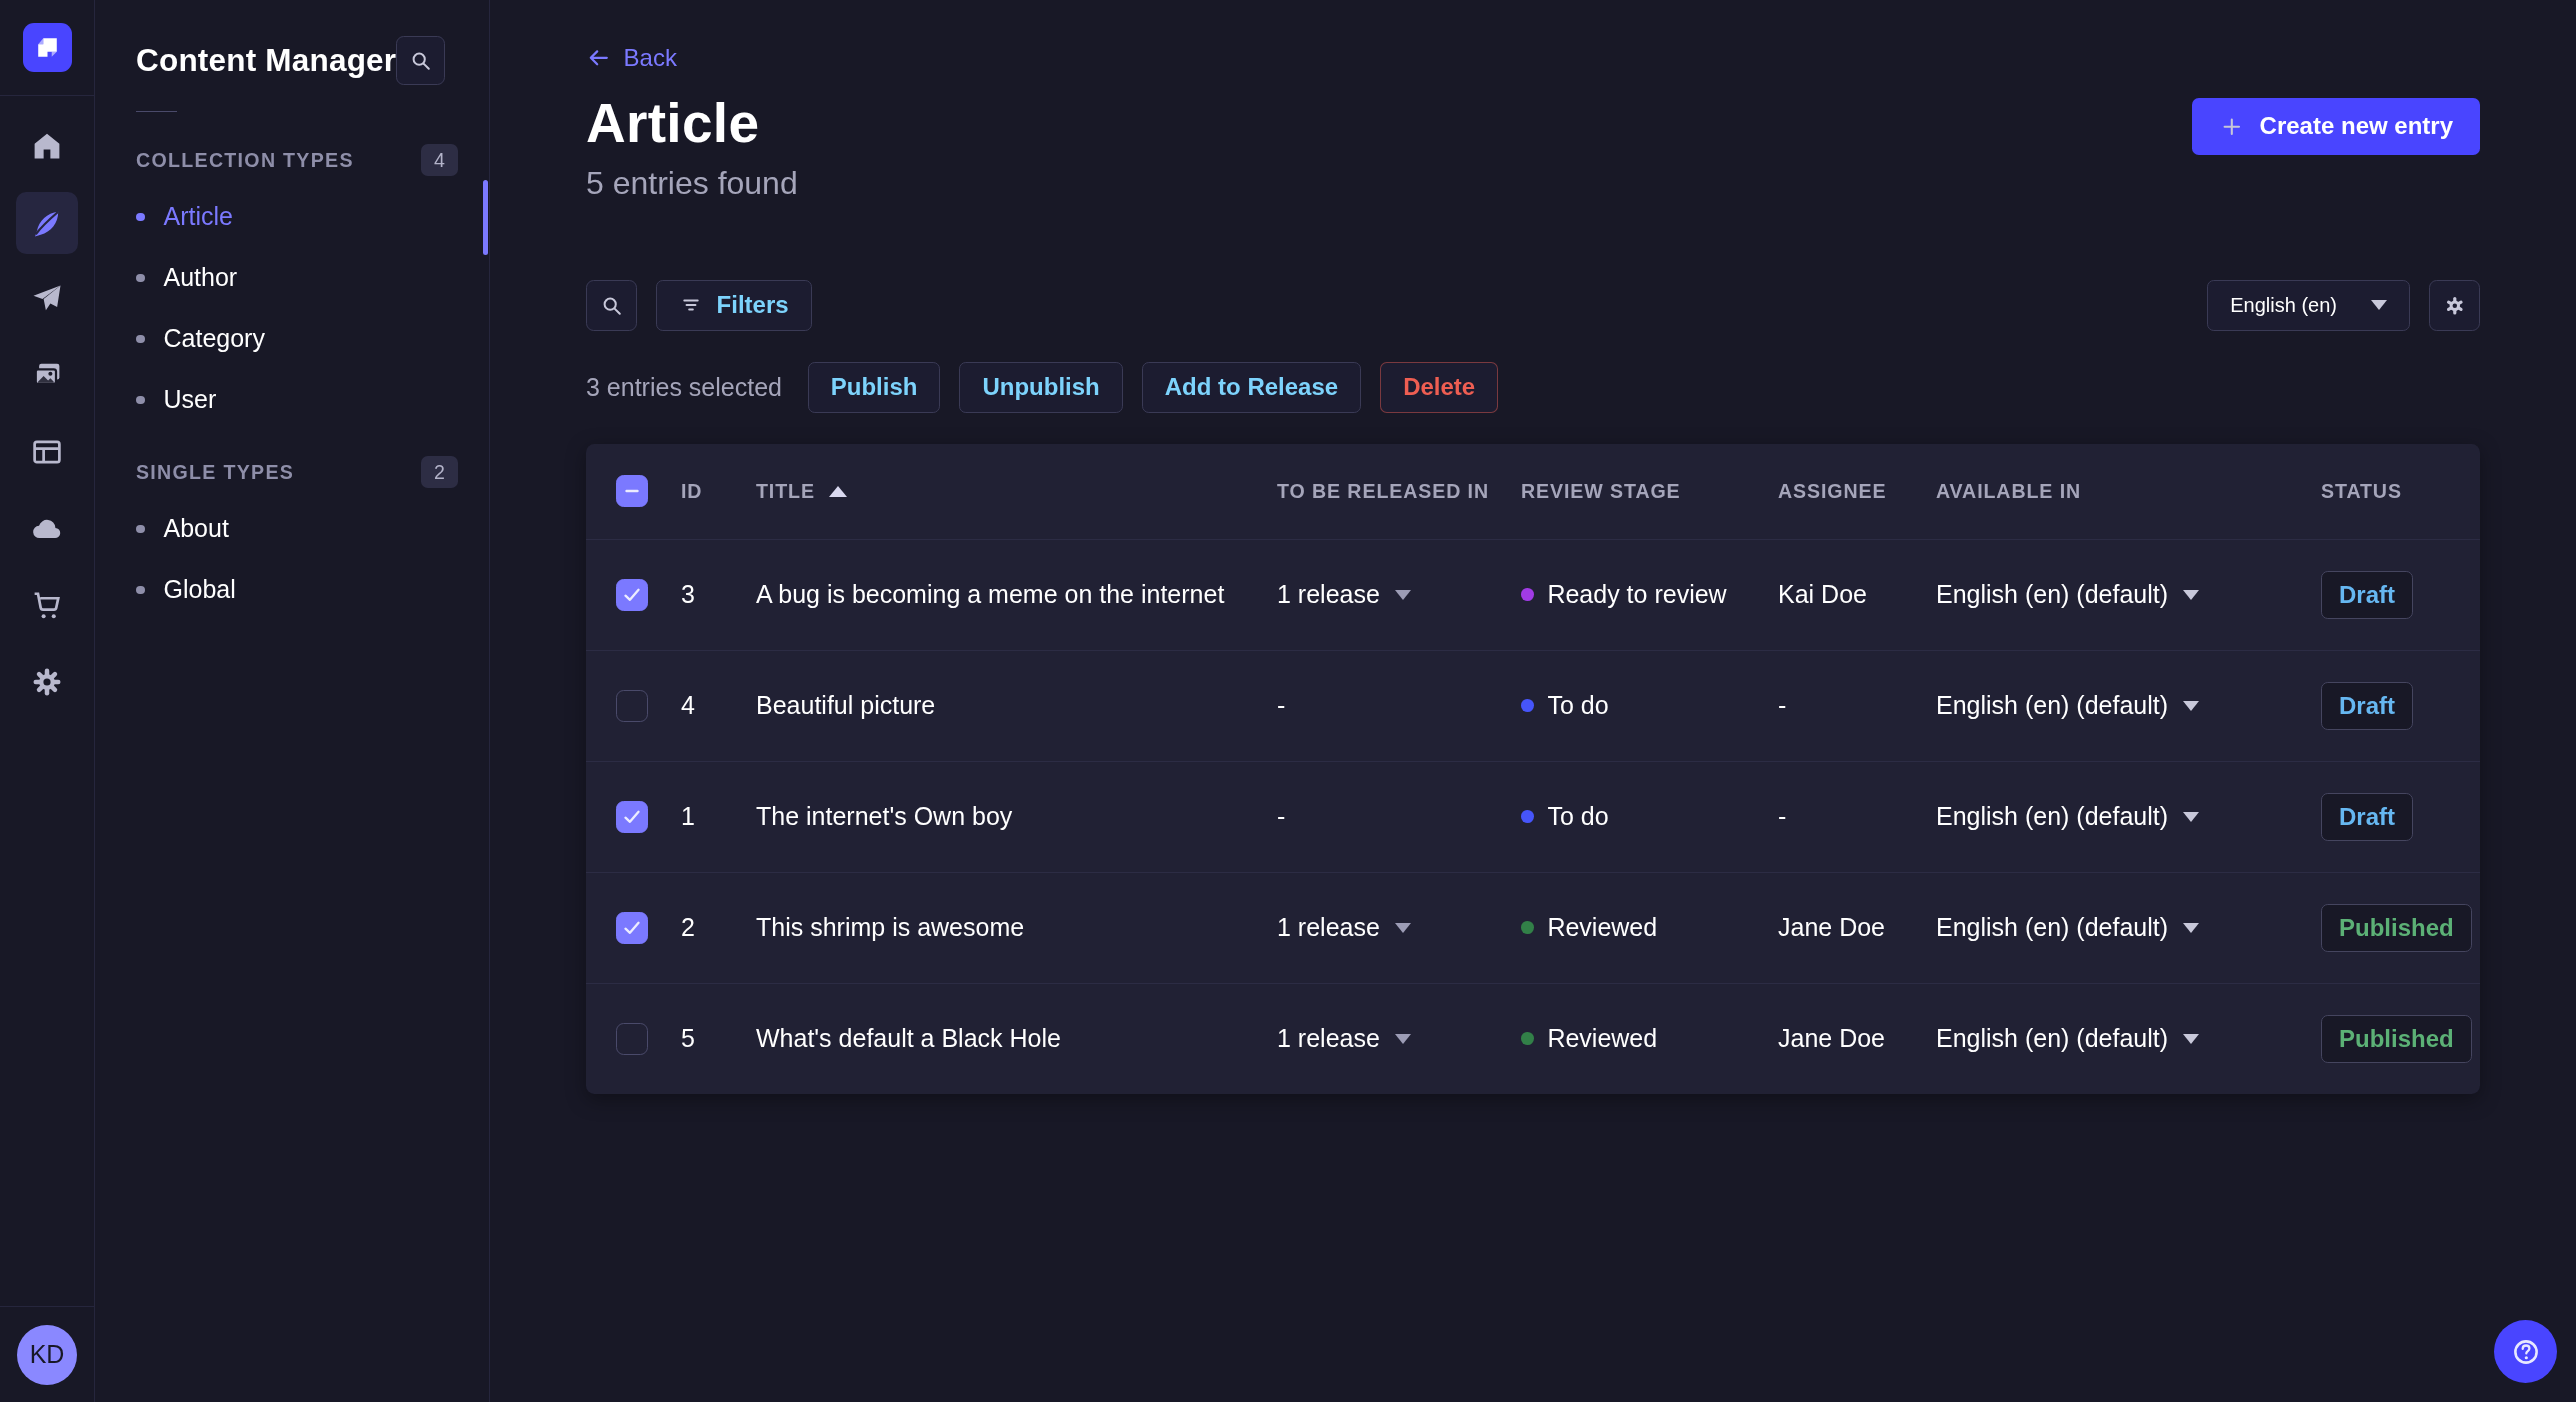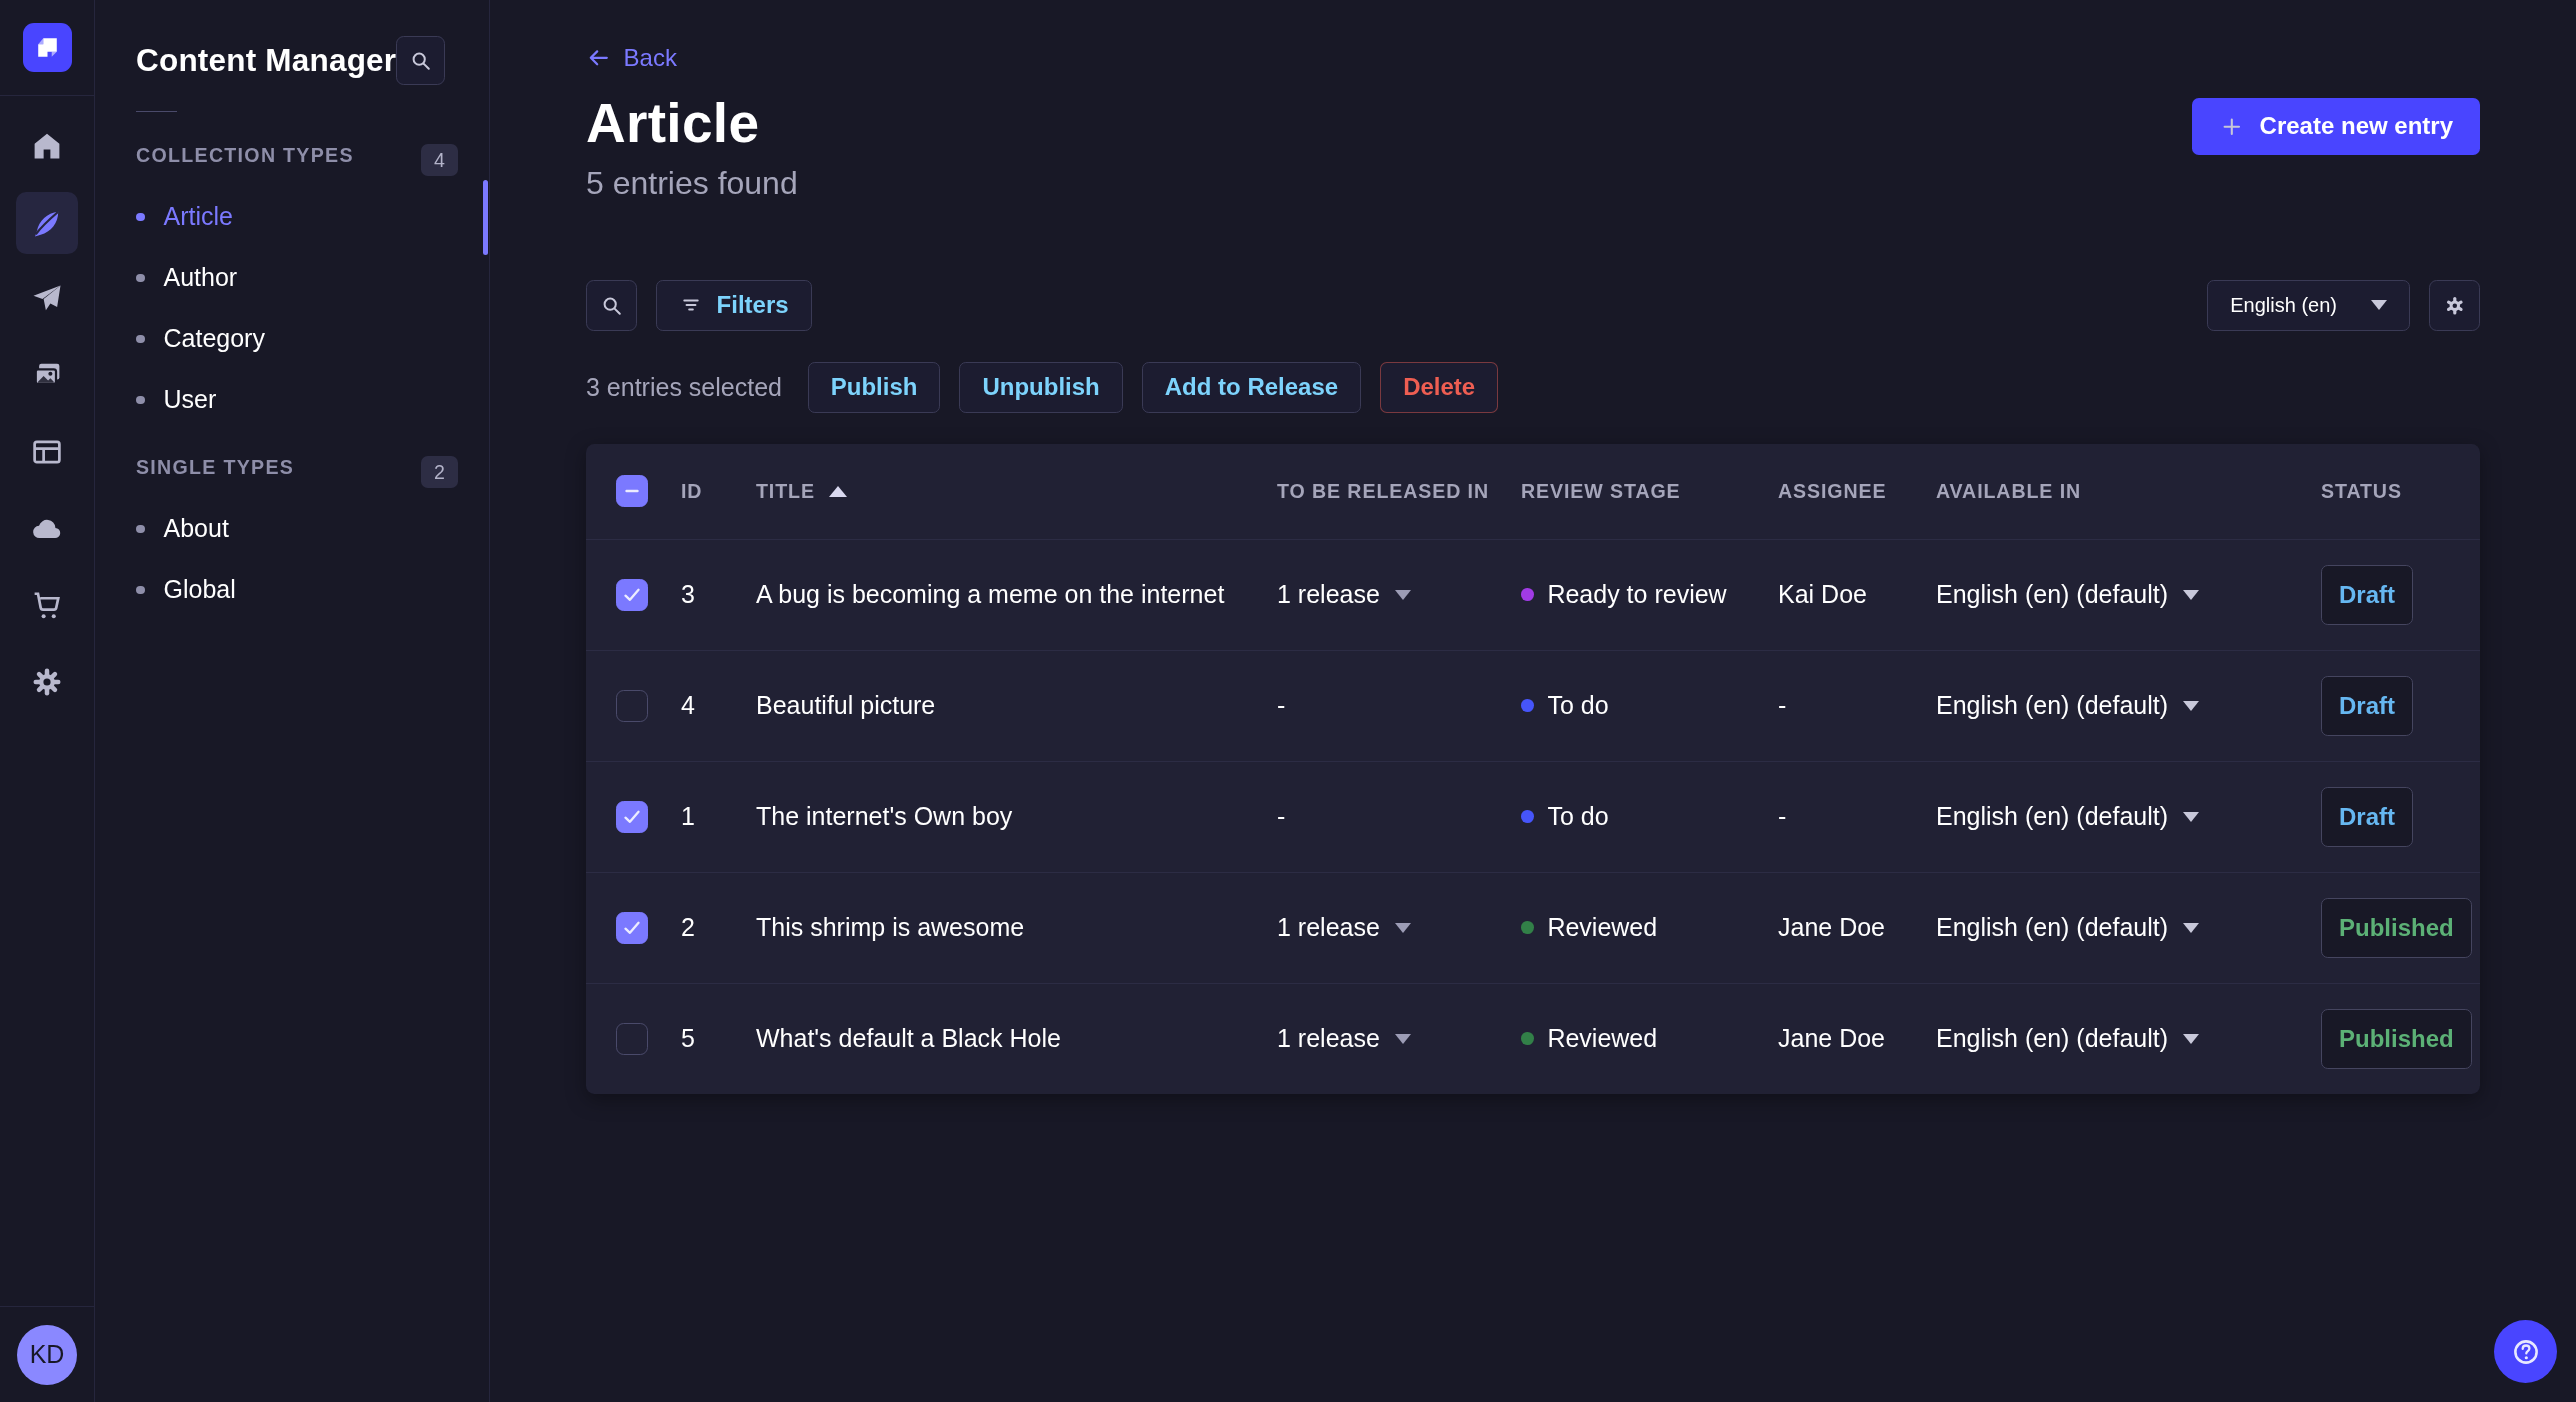--- a/index.html
+++ b/index.html
@@ -33,21 +33,21 @@
   .subnav { width:395px; height:100%; background:#181826; border-right:0.9px solid #26263d;
             flex-shrink:0; position:relative; }
   .subnav-header { display:flex; align-items:center; 
                    padding:36px 32px 0 41px; }
   .subnav-title { font-size:31.5px; font-weight:700; letter-spacing:0.2px; }
   .icon-sq-btn { width:49px; height:49px; border-radius:7.7px; border:0.9px solid #3a3a55; background:#1c1c30;
                  display:flex; align-items:center; justify-content:center; color:#c8c8da; cursor:pointer; flex-shrink:0; }
   .icon-sq-btn svg { width:25.6px; height:25.6px; }
   .subnav-divider { width:41px; height:1.7px; background:#4a4a6a; margin:25.6px 0 0 41px; }
   .subnav-sections { margin-top:32px; display:flex; flex-direction:column; gap:25.6px; }
-  .section-head { display:flex; justify-content:space-between; padding:0 31px 0 41px;gap:28px; }
+  .section-head { display:flex; align-items:center; justify-content:space-between; padding:0 31px 0 41px;gap:28px; }
   .section-label { font-size:19.6px; font-weight:600; letter-spacing:1.3px; color:#8e8ea9; }
   .count-badge { min-width:37px; height:32px; padding:0 8.5px; border-radius:6.8px; background:#2d2d44;
                  color:#b3b3c9; font-size:19.6px; display:flex; align-items:center; justify-content:center; }
   .section-items { margin-top:10.2px; display:flex; flex-direction:column; }
   .subnav-item { height:61px; display:flex; align-items:center; gap:19px; padding-left:41px;
                  font-size:25px; color:#ffffff; cursor:pointer; position:relative; }
   .bullet { width:8.5px; height:8.5px; border-radius:50%; background:#8e8ea9; flex-shrink:0; }
   .subnav-item.active { color:#7b79ff; font-weight:500; }
   .subnav-item.active .bullet { background:#7b79ff; }
   .active-bar { display:none; }
@@ -95,21 +95,21 @@
   .checkbox.checked, .checkbox.indeterminate { background:#7b79ff; border-color:#7b79ff; }
   .checkbox.checked .check-glyph { display:block; }
   .checkbox.indeterminate .dash-glyph { display:block; }
 
   .caret { width:0; height:0; border-left:8.5px solid transparent; border-right:8.5px solid transparent;
            border-top:10.2px solid #9c9cb5; display:inline-block; }
   .sort-asc { width:0; height:0; border-left:9.4px solid transparent; border-right:9.4px solid transparent;
               border-bottom:11px solid #d9d8ef; display:inline-block; }
   .release-cell, .available-cell { gap:15.3px; }
   .dot { width:12.8px; height:12.8px; border-radius:50%; margin-right:13.6px; flex-shrink:0; }
-  .status-badge { display:inline-flex; align-items:center; height:60px; padding:0 17px; border-radius:6.8px;
+  .status-badge { display:inline-flex; align-items:center; height:48px; padding:0 17px; border-radius:6.8px;
                   background:#181826; border:0.9px solid #45455f; font-size:24px; font-weight:600; }
 
   
   .help-fab { position:fixed; right:19px; bottom:19px; width:63px; height:63px; border-radius:50%;
               background:#4945ff; display:flex; align-items:center; justify-content:center; cursor:pointer; }
   .help-fab svg { width:34px; height:34px; }
 </style>
 </head>
 <body>
 

